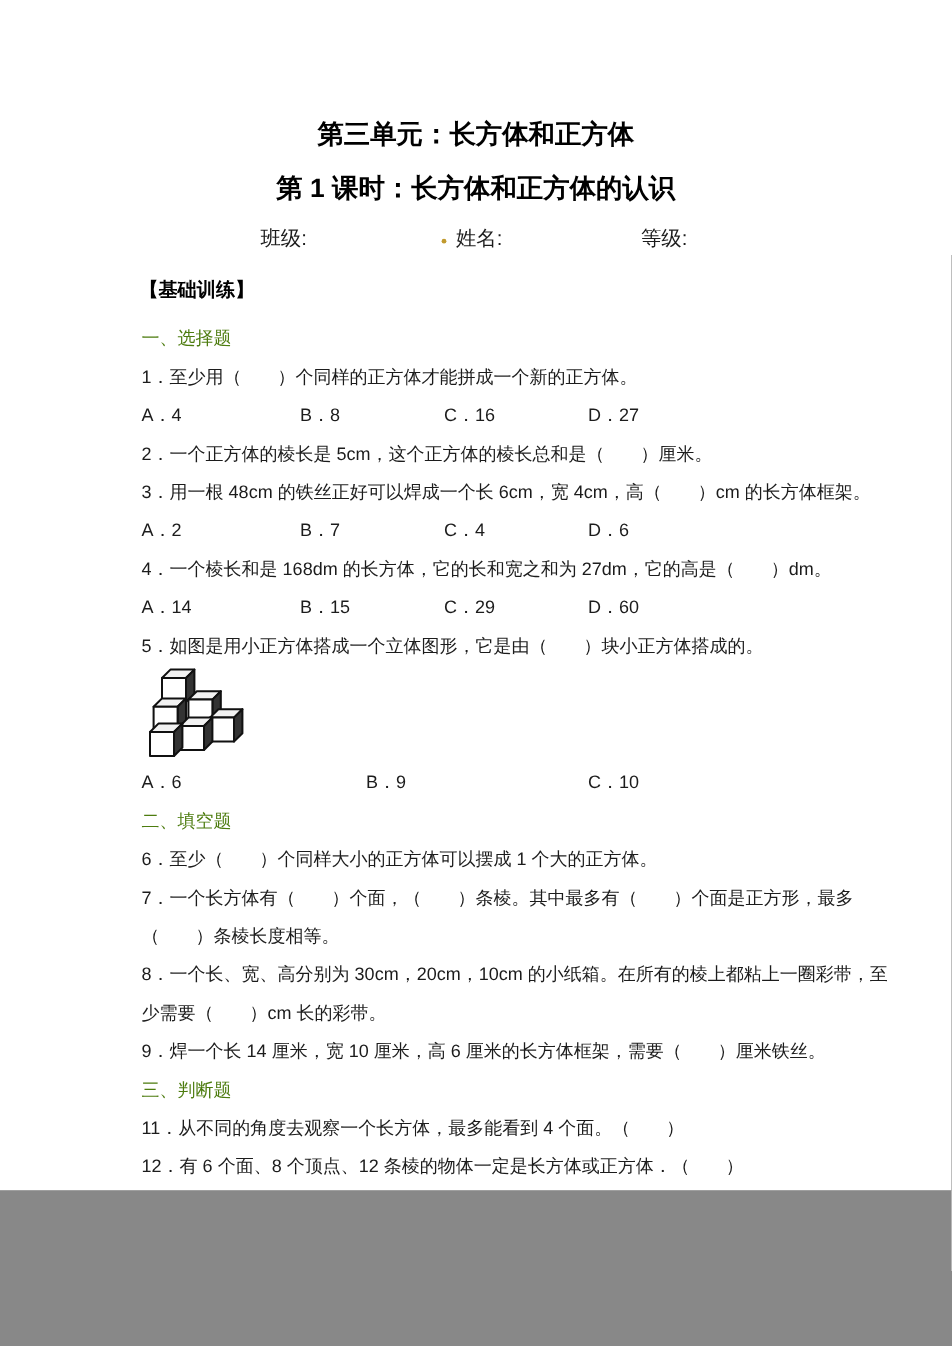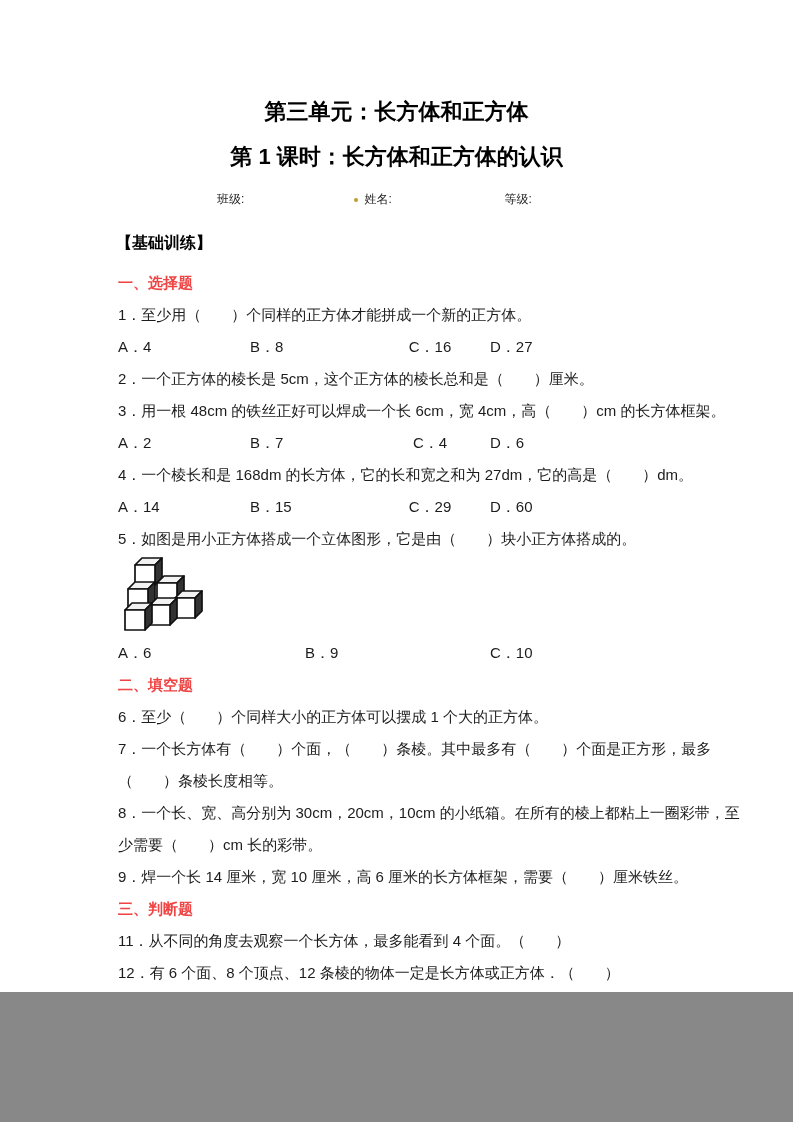--- a/index.html
+++ b/index.html
@@ -18,21 +18,21 @@
     color:#000;
     font-size:22px;
     line-height:26px;
     white-space:nowrap;
   }
   .t1 { padding-top:99px; }
   .t2 { margin-top:19px; }
   .fields {
     margin-top:18px;
     margin-left:217px;
-    font-size:12px;
+    font-size:17px;
     line-height:22px;
     white-space:nowrap;
   }
   .fields .spacer1 { display:inline-block; width:103px; }
   .fields .spacer2 { display:inline-block; width:106px; }
   .fields .dot {
     display:inline-block;
     width:4px; height:4px;
     border-radius:50%;
     margin:0 3px 1px 0;
@@ -46,39 +46,39 @@
     font-weight:bold;
     color:#000;
   }
   .content {
     margin-left:118px;
     margin-right:30px;
     font-size:15px;
   }
   .sec {
     height:32px; line-height:32px;
-    font-weight:bold;
-    color:#ef4444;
+    font-weight:normal;
+    color:#4d7c0f;
     white-space:nowrap;
   }
   .sec.first { margin-top:12px; }
   .q {
     height:32px; line-height:32px;
     margin:0;
     white-space:nowrap;
   }
   .wrap-line {  }
   .opts {
     height:32px; line-height:32px;
     white-space:nowrap;
   }
   .opts span { display:inline-block; }
   .o4 span:nth-child(1) { width:132px; }
   .o4 span:nth-child(2) { width:120px; }
-  .o4 span:nth-child(3) { width:120px;text-align:center; }
+  .o4 span:nth-child(3) { width:120px; }
   .o3 span:nth-child(1) { width:187px; }
   .o3 span:nth-child(2) { width:185px; }
   .figure-row { height:82px; }
   .figure-row svg { display:block; }
 </style>
 </head>
 <body>
 
 <div class="page">
 

